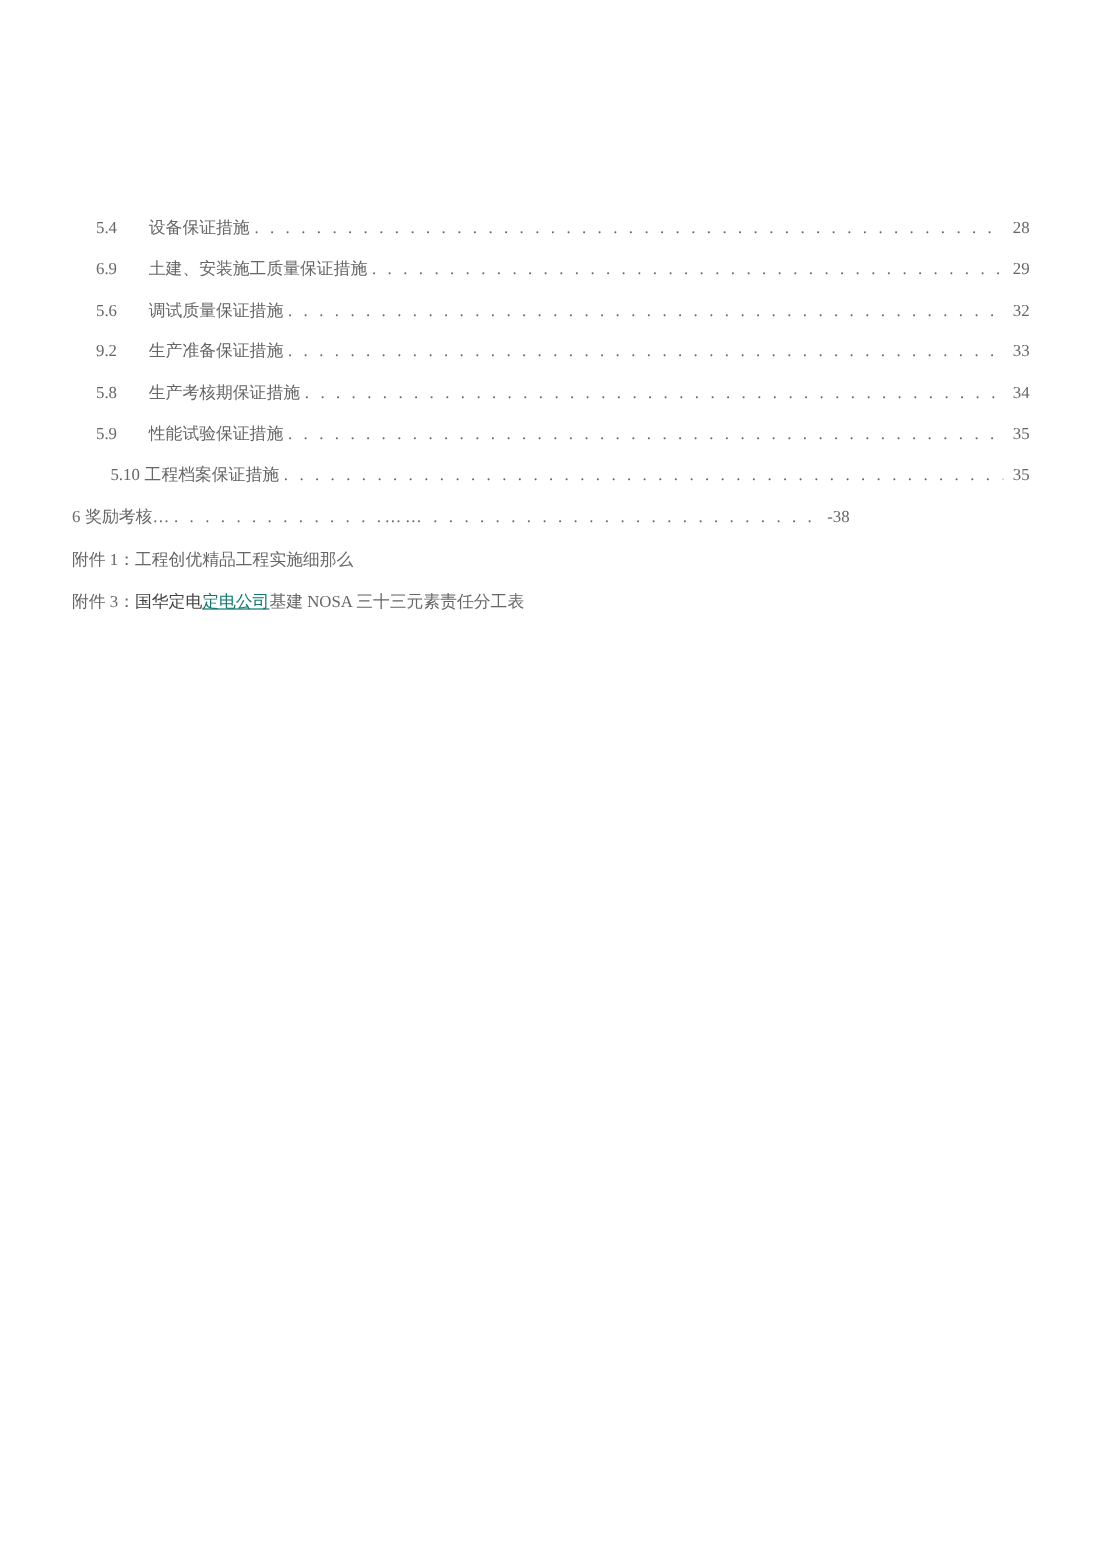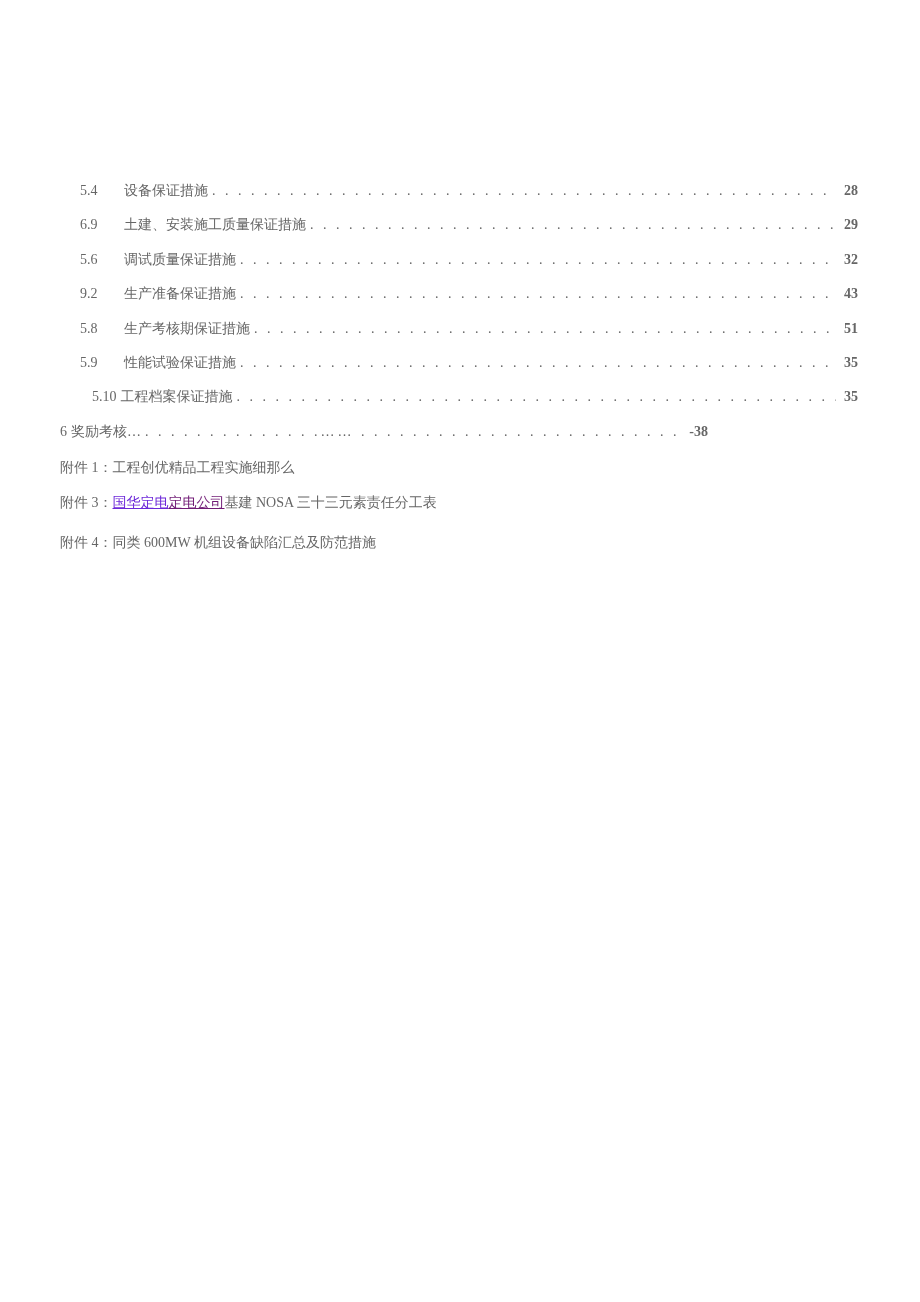--- a/index.html
+++ b/index.html
@@ -46,37 +46,35 @@
       overflow: hidden;
       letter-spacing: 3px;
       color: #666666;
       margin: 0 4px;
     }
     .toc-page {
       display: inline-block;
       min-width: 20px;
       text-align: right;
       padding-right: 2px;
-      font-weight: bold;
     }
     .appendix-section {
       margin-top: 12px;
     }
     .appendix-line {
       margin-bottom: 10px;
       line-height: 1.8;
       color: #666666;
     }
     .red-text {
-      color: #6d28d9;
-      text-decoration: underline;
+      color: #404040;
     }
     .underline-text {
       text-decoration: underline;
-      color: #701a75;
+      color: #0f766e;
     }
   </style>
 </head>
 <body>
 
 <div>
 
   <div class="toc-line">
     <span class="toc-num">5.4</span>
     <span class="toc-title">设备保证措施</span>
@@ -95,28 +93,28 @@
     <span class="toc-num">5.6</span>
     <span class="toc-title">调试质量保证措施</span>
     <span class="toc-dots">. . . . . . . . . . . . . . . . . . . . . . . . . . . . . . . . . . . . . . . . . . . . . . . . . . . . . . . . . . . . . . . . . . . . . . . . . . . . . . . . . . . . . . . . . . . . . .</span>
     <span class="toc-page">32</span>
   </div>
 
   <div class="toc-line">
     <span class="toc-num">9.2</span>
     <span class="toc-title">生产准备保证措施</span>
     <span class="toc-dots">. . . . . . . . . . . . . . . . . . . . . . . . . . . . . . . . . . . . . . . . . . . . . . . . . . . . . . . . . . . . . . . . . . . . . . . . . . . . . . . . . . . . . . . . . . . . . .</span>
-    <span class="toc-page">43</span>
+    <span class="toc-page">33</span>
   </div>
 
   <div class="toc-line">
     <span class="toc-num">5.8</span>
     <span class="toc-title">生产考核期保证措施</span>
     <span class="toc-dots">. . . . . . . . . . . . . . . . . . . . . . . . . . . . . . . . . . . . . . . . . . . . . . . . . . . . . . . . . . . . . . . . . . . . . . . . . . . . . . . . . . . . . . . . . . . . . .</span>
-    <span class="toc-page">51</span>
+    <span class="toc-page">34</span>
   </div>
 
   <div class="toc-line">
     <span class="toc-num">5.9</span>
     <span class="toc-title">性能试验保证措施</span>
     <span class="toc-dots">. . . . . . . . . . . . . . . . . . . . . . . . . . . . . . . . . . . . . . . . . . . . . . . . . . . . . . . . . . . . . . . . . . . . . . . . . . . . . . . . . . . . . . . . . . . . . .</span>
     <span class="toc-page">35</span>
   </div>
 
   <div class="toc-line">
@@ -135,16 +133,13 @@
 
 </div>
 
 <div class="appendix-section">
   <div class="appendix-line">
     <span>附件 1：</span><span>工程创优精品工程实施细那么</span>
   </div>
   <div class="appendix-line" style="margin-top:6px;margin-bottom:14px;">
     <span>附件 3：</span><span class="red-text">国华定电</span><span class="underline-text">定电公司</span><span>基建 NOSA 三十三元素责任分工表</span>
   </div>
-  <div class="appendix-line">
-    <span>附件 4：</span><span>同类 600MW 机组设备缺陷汇总及防范措施</span>
-  </div>
 </div>
 
 </body></html>

